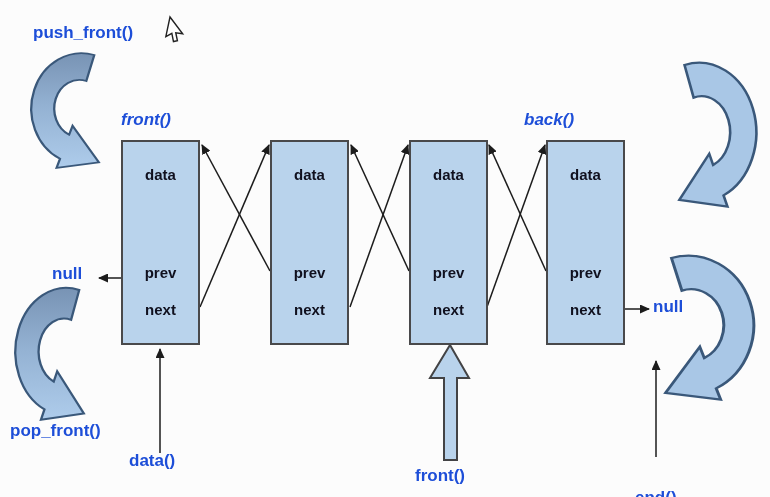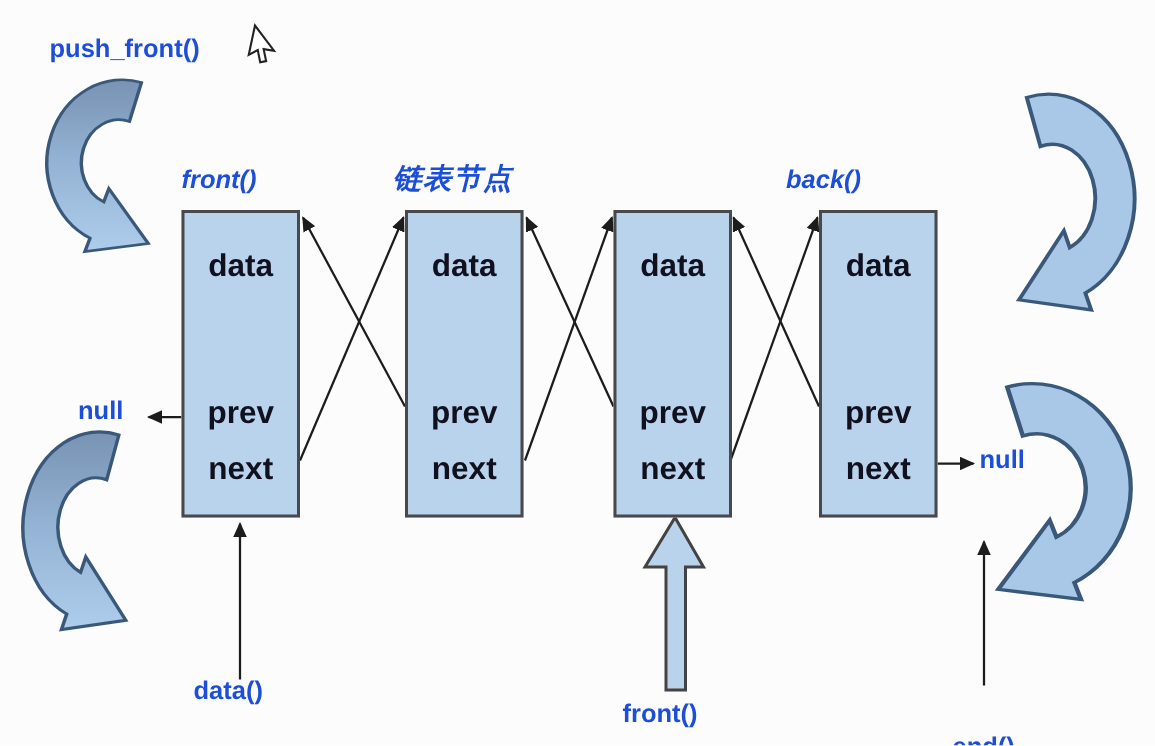--- a/index.html
+++ b/index.html
@@ -12,21 +12,21 @@
     white-space:nowrap;line-height:1.1;
   }
   .lbl.center{text-align:left;font-style:italic;}
   .cjk{font-size:19px;letter-spacing:1px;}
   .node{
     position:absolute;top:140px;width:79px;height:205px;
     background:#b9d3ec;border:2px solid #49494b;box-sizing:border-box;
   }
   .field{
     position:absolute;left:0;width:100%;text-align:center;
-    font-size:21px;font-weight:bold;color:#10101e;
+    font-size:15px;font-weight:bold;color:#10101e;
   }
   .f-data{top:24px}
   .f-prev{top:122px}
   .f-next{top:159px}
   .overlay{position:absolute;left:0;top:0;width:770px;height:497px;pointer-events:none;}
 </style>
 </head>
 <body>
 
 <div class="canvas">
@@ -68,22 +68,22 @@
       <use href="#cArrowL" fill="#a9c7e6" transform="translate(678,65) scale(1.302,1.124) translate(-17,-11)"></use>
       <use href="#cArrowL" fill="#a9c7e6" transform="translate(664,258) scale(1.492,1.124) translate(-17,-11)"></use>
     </g>
 
     <polygon points="444,460 444,378 430,378 450,345 469,378 457,378 457,460" fill="#b9d3ec" stroke="#434345" stroke-width="2"></polygon>
 
     <path d="M 170,17 l 0,20 l 5.2,-4.4 l 3.3,7.7 l 3.7,-1.6 l -3.3,-7.5 l 7,-0.4 Z" fill="#ffffff" stroke="#222222" stroke-width="1.4" transform="rotate(12 170 17)"></path>
   </svg>
 
   <div class="lbl" style="left:33px;top:24px">push_front()</div>
+  <div class="lbl" style="left:10px;top:422px">pop_front()</div>
   <div class="lbl center" style="left:121px;top:111px;width:79px">front()</div>
-  <div class="lbl center cjk" style="left:262px;top:110px;width:96px">链表节点</div>
   <div class="lbl center" style="left:524px;top:111px;width:79px">back()</div>
   <div class="lbl" style="left:52px;top:265px">null</div>
   <div class="lbl" style="left:653px;top:298px">null</div>
   <div class="lbl" style="left:129px;top:452px">data()</div>
   <div class="lbl" style="left:415px;top:467px">front()</div>
   <div class="lbl" style="left:635px;top:489px">end()</div>
 
   <div class="node" style="left:121px">
     <div class="field f-data">data</div>
     <div class="field f-prev">prev</div>

